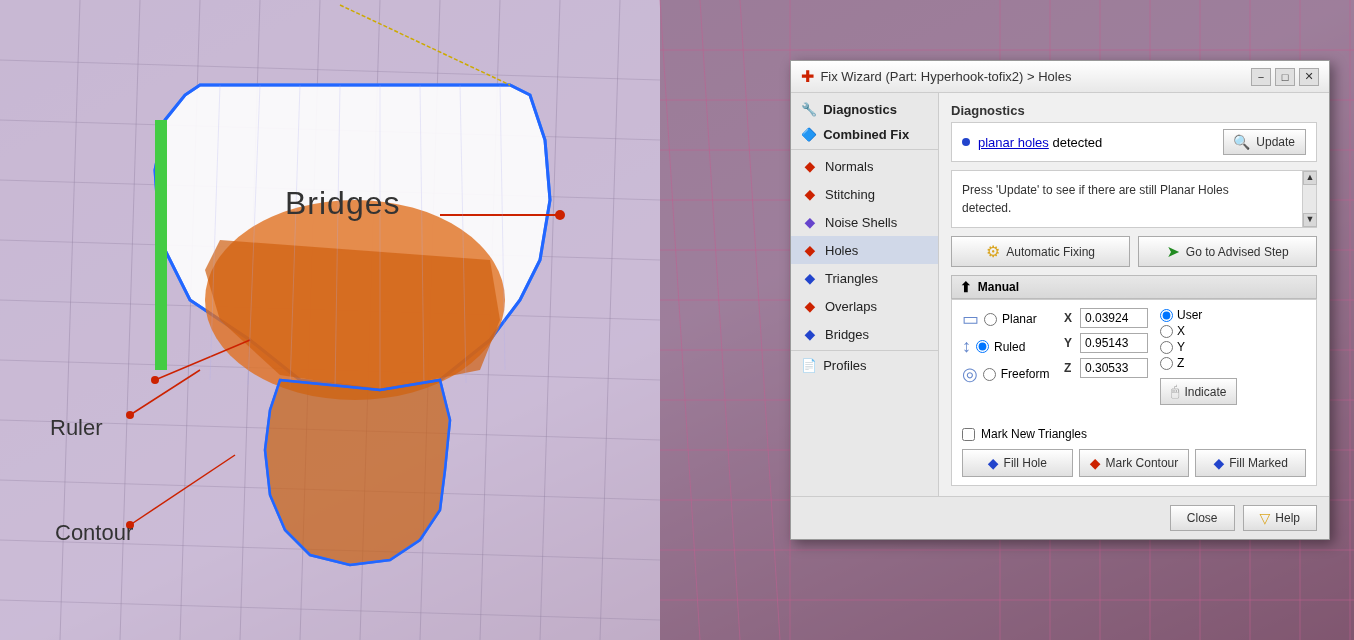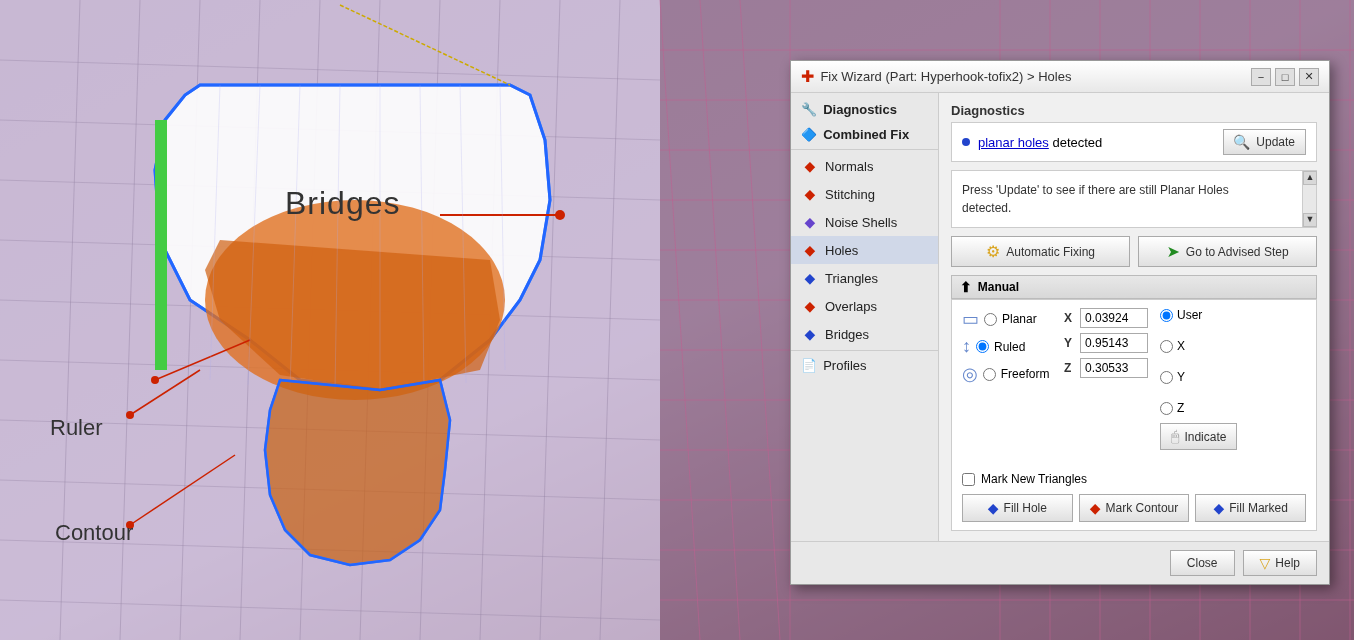--- a/index.html
+++ b/index.html
@@ -349,21 +349,21 @@
       width: 68px;
       border: 1px solid #aaa;
       padding: 2px 4px;
       font-size: 12px;
       background: #fff;
     }
 
     .user-options {
       display: flex;
       flex-direction: column;
-      gap: 17px;
+      gap: 2px;
       font-size: 12px;
     }
 
     .user-opt-row {
       display: flex;
       align-items: center;
       gap: 4px;
     }
 
     .indicate-btn {

